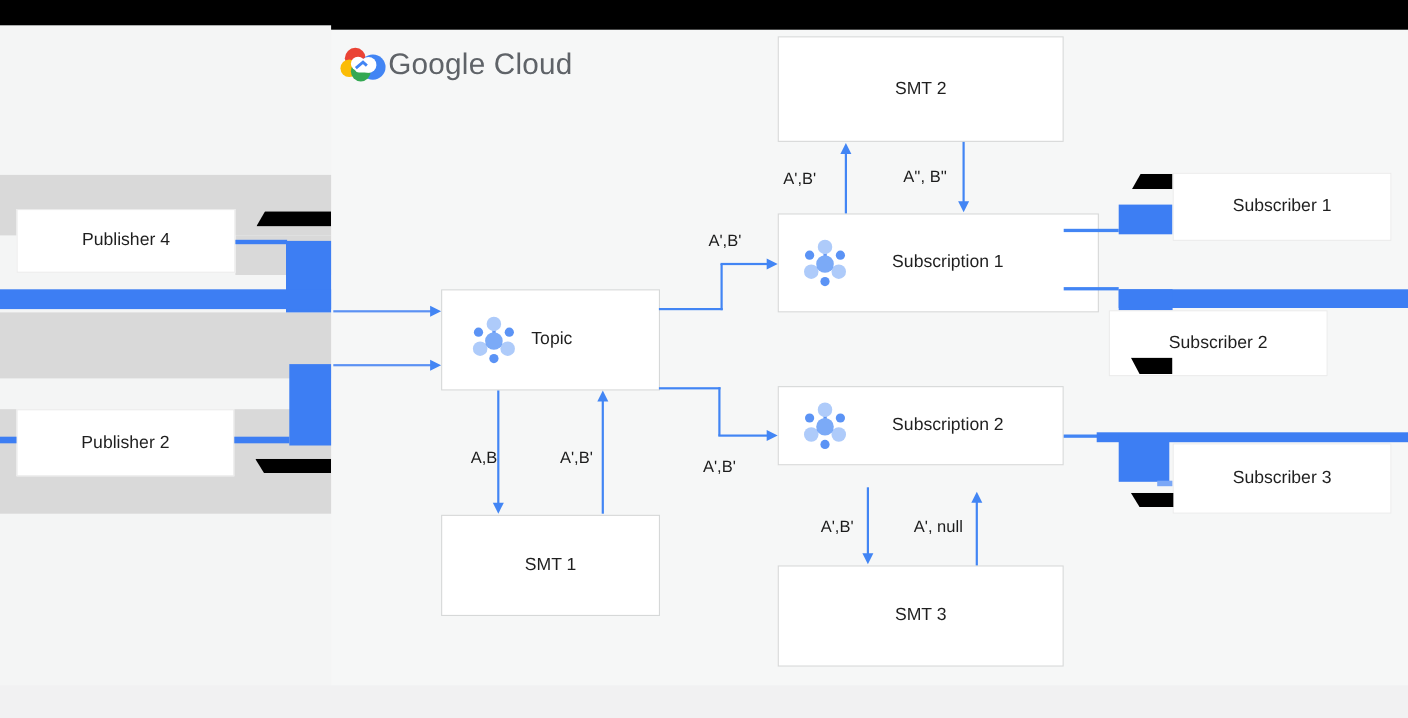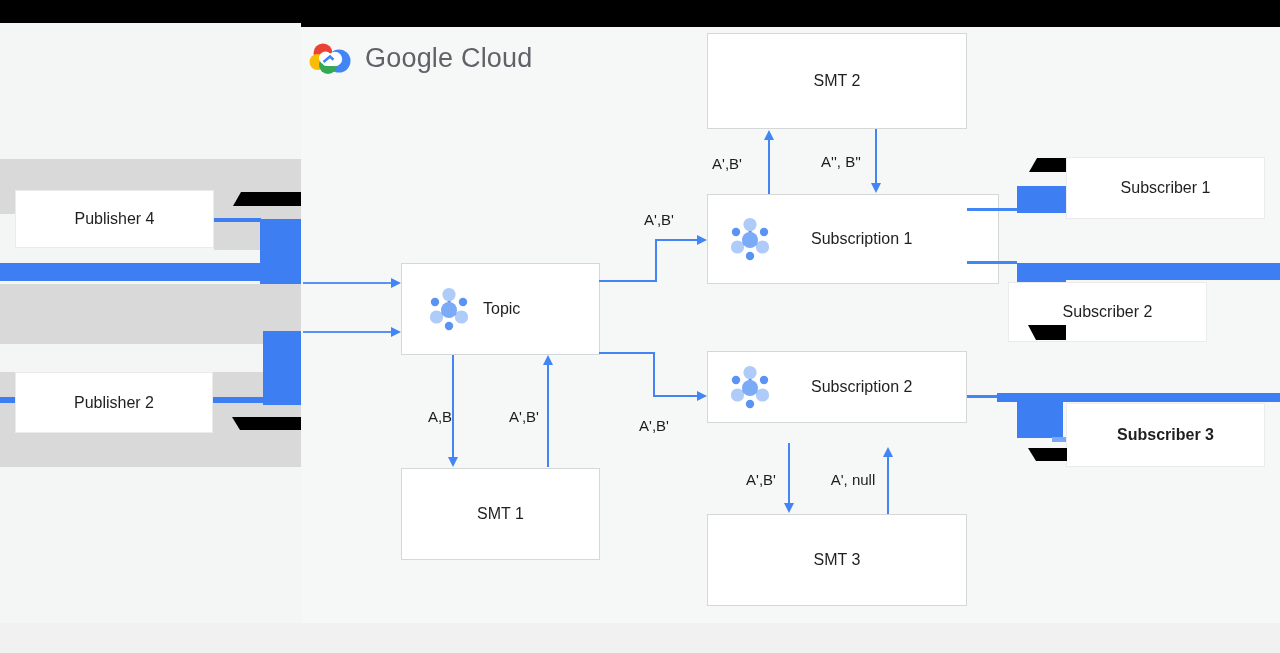--- a/index.html
+++ b/index.html
@@ -20,21 +20,21 @@
   .skewL2{clip-path:polygon(0 0, 100% 0, 100% 100%, 8px 100%);}
   .hline,.vline{position:absolute;background:#4285f4;}
   .hline{height:2px;}
   .vline{width:2px;}
   .hline.lt,.vline.lt{background:#5b91f3;}
   .ah{position:absolute;width:0;height:0;}
   .ah.right{border-top:5.5px solid transparent;border-bottom:5.5px solid transparent;border-left:10px solid #4285f4;}
   .ah.up{border-left:5.5px solid transparent;border-right:5.5px solid transparent;border-bottom:10px solid #4285f4;}
   .ah.down{border-left:5.5px solid transparent;border-right:5.5px solid transparent;border-top:10px solid #4285f4;}
   .elabel{position:absolute;transform:translate(-50%,-50%);font-size:15px;color:#1c1c1c;white-space:nowrap;}
-  .logo{position:absolute;left:309px;top:40px;display:flex;align-items:center;gap:12px;}
+  .logo{position:absolute;left:309px;top:40px;display:flex;align-items:center;gap:0;}
   .logo-text{font-size:27px;color:#5f6368;letter-spacing:0.2px;}
   .icon{flex:0 0 auto;}
 </style>
 </head>
 <body>
 
 <div id="stage">
 
   <div class="abs" style="left:0;top:23px;width:301px;height:600px;background:#f4f5f5;"></div>
   <div class="abs" style="left:0;top:623px;width:1280px;height:30px;background:#f1f1f2;"></div>
@@ -194,21 +194,21 @@
   <div class="bluebar" style="left:997px;top:393px;width:283px;height:9px;"></div>
   <div class="bluebar" style="left:1017px;top:395px;width:46px;height:43px;"></div>
   <div class="bluebar light" style="left:1052px;top:437px;width:16px;height:5px;"></div>
 
   <div class="box plain" style="left:1066px;top:157px;width:199px;height:62px;">
     <span class="nodelabel">Subscriber 1</span>
   </div>
   <div class="box plain" style="left:1008px;top:282px;width:199px;height:60px;">
     <span class="nodelabel">Subscriber 2</span>
   </div>
-  <div class="box plain" style="left:1066px;top:403px;width:199px;height:64px;font-weight:bold;">
+  <div class="box plain" style="left:1066px;top:403px;width:199px;height:64px;">
     <span class="nodelabel">Subscriber 3</span>
   </div>
 
   <div class="redact skewL" style="left:1029px;top:158px;width:37px;height:14px;"></div>
   <div class="redact skewL2" style="left:1028px;top:325px;width:38px;height:15px;"></div>
   <div class="redact skewL2" style="left:1028px;top:448px;width:39px;height:13px;"></div>
 
 </div>
 
 </body></html>

